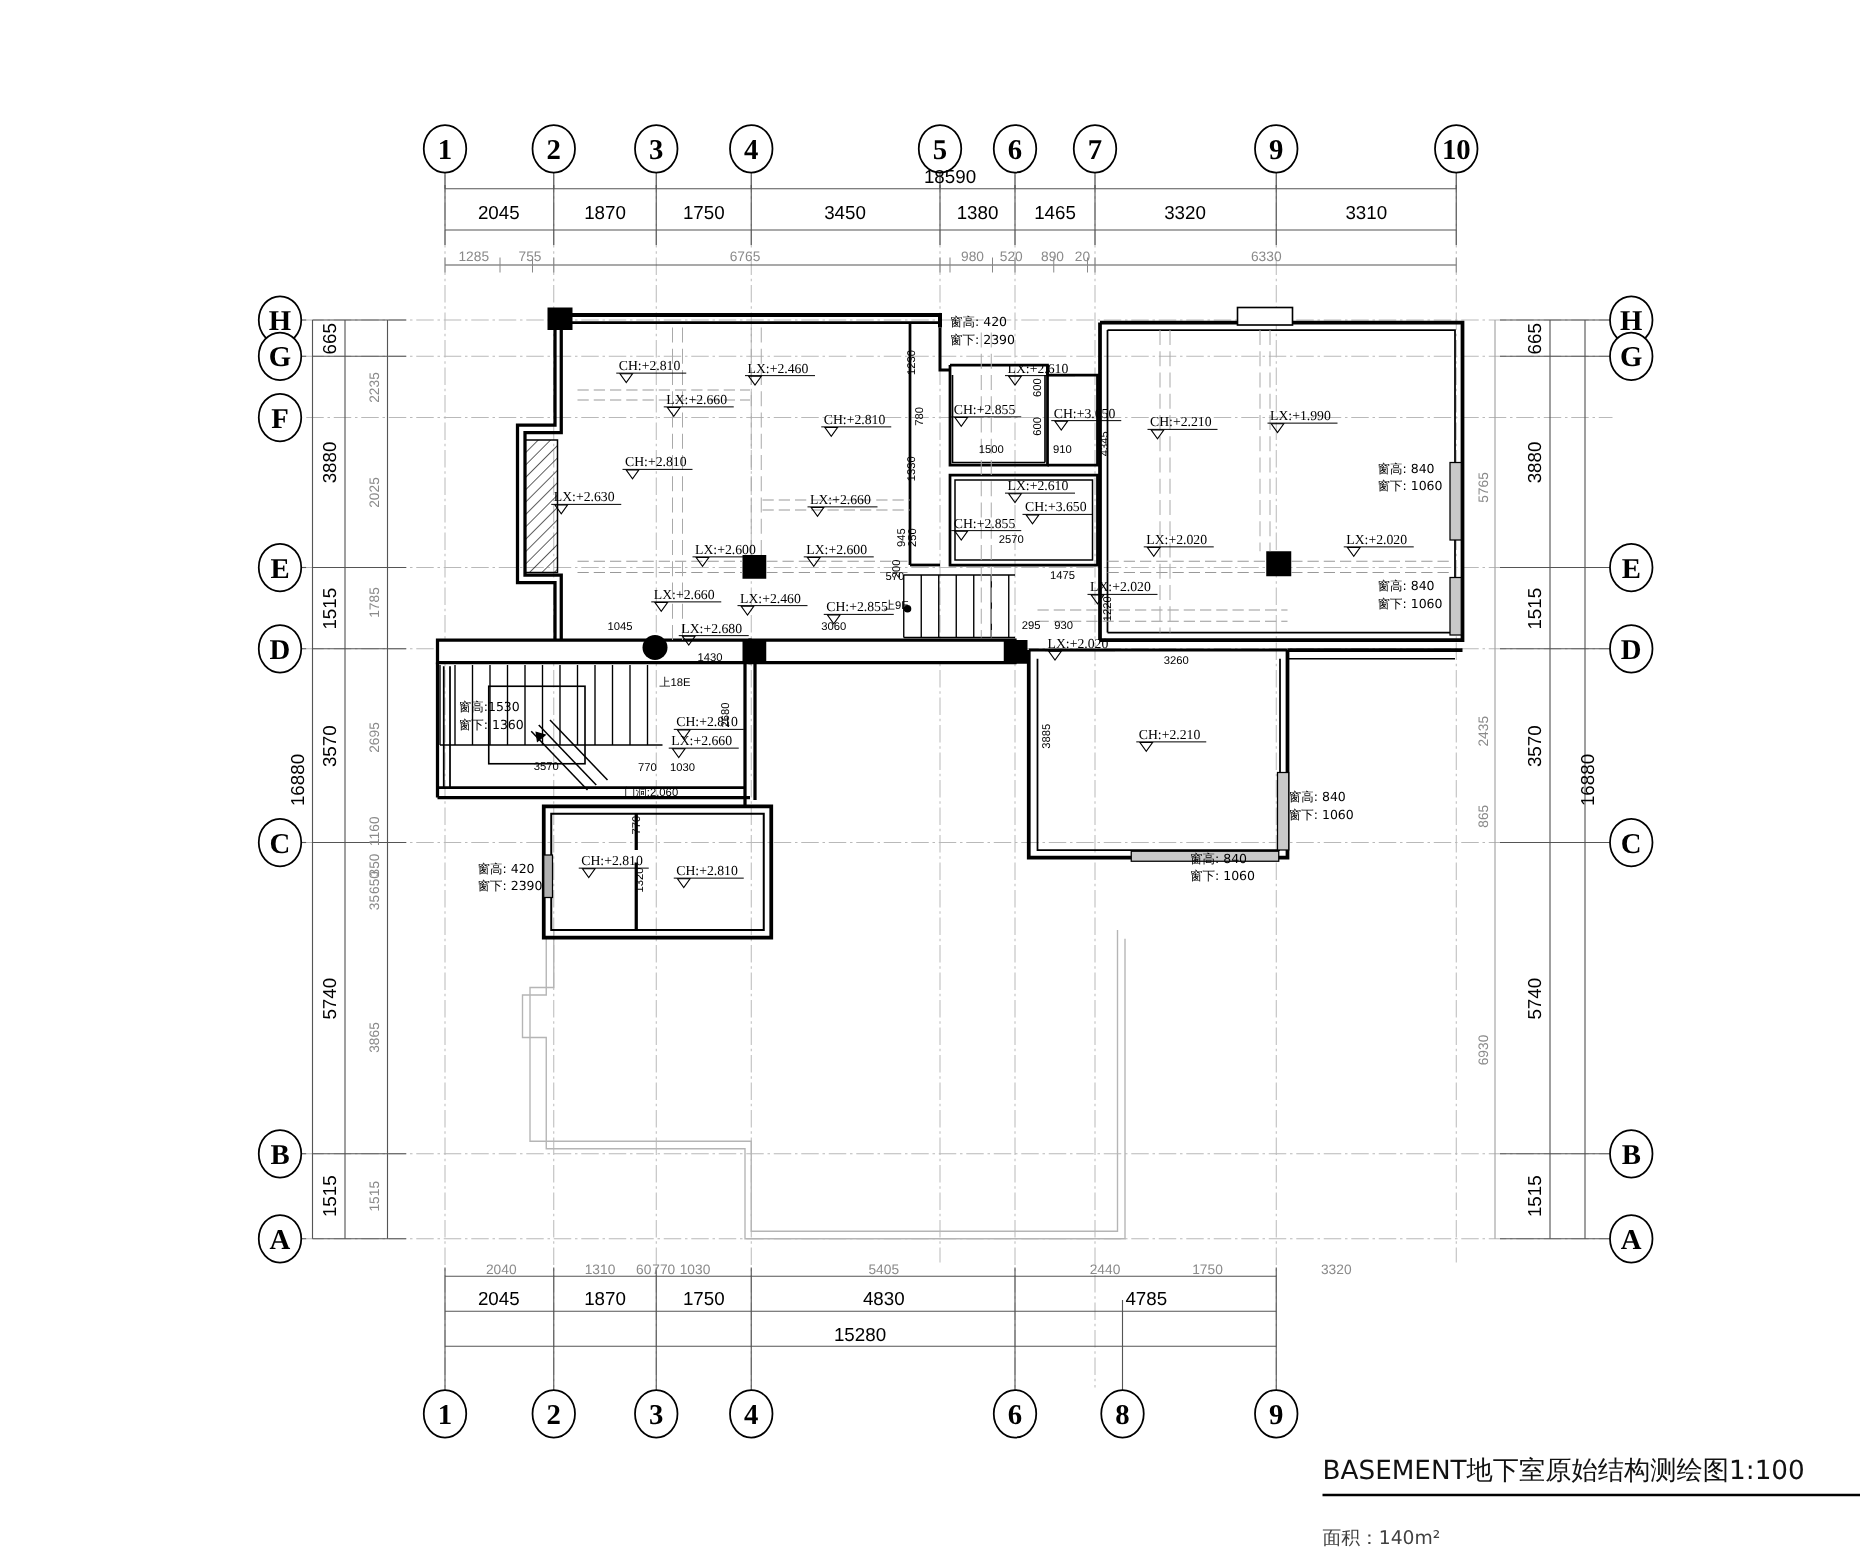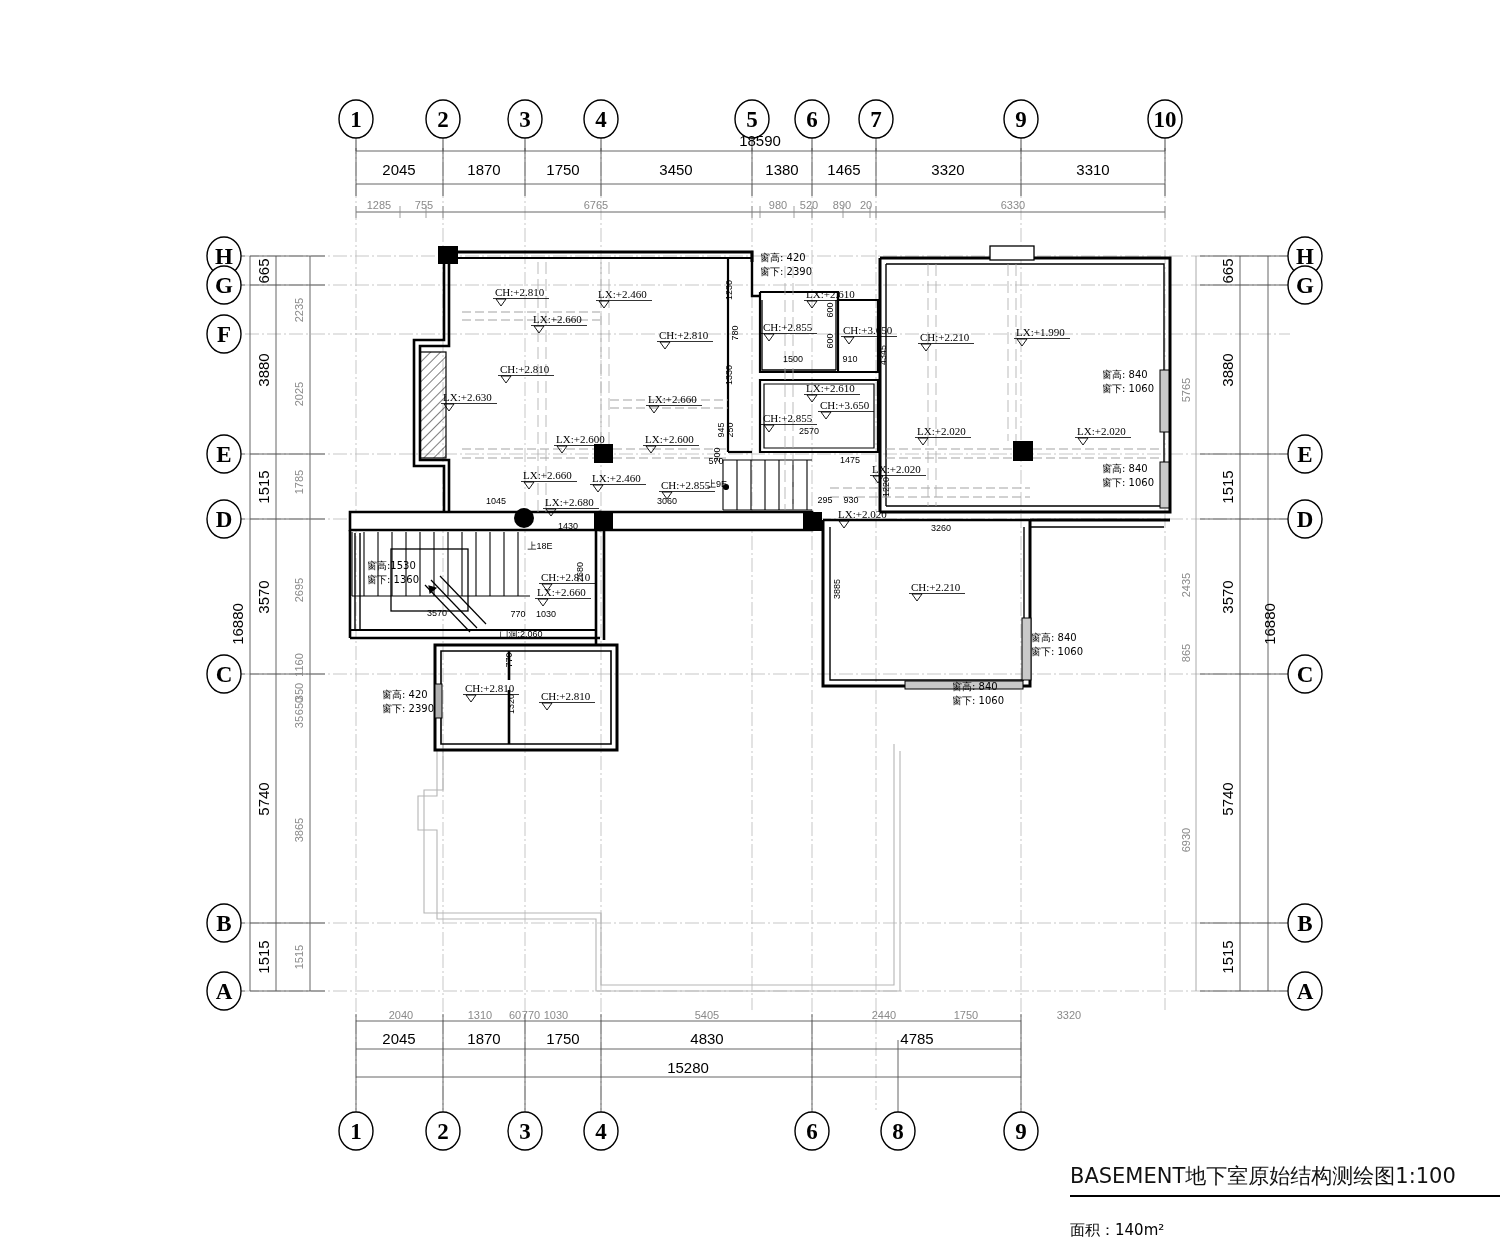--- a/index.html
+++ b/index.html
@@ -15,26 +15,26 @@
   svg#plan { position:absolute; left:0; top:0; width:1500px; height:1246px; }
 
   .grid-bubble { font-family:"Liberation Serif", serif; font-weight:bold; }
   .dim-major { font-family:"Liberation Sans", sans-serif; font-size:15px; fill:#000; }
   .dim-minor { font-family:"Liberation Sans", sans-serif; font-size:11px; fill:#8a8a8a; }
   .ann { font-family:"Liberation Serif", serif; font-size:11px; fill:#000; }
   .ann-cn { font-family:"DejaVu Sans", sans-serif; font-size:10px; fill:#000; }
   .tiny { font-family:"Liberation Sans", sans-serif; font-size:9px; fill:#000; }
 
   .title-wrap {
-    position:absolute; right:0px; bottom:6px; width:430px;
+    position:absolute; right:12px; bottom:6px; width:430px;
     font-family:"DejaVu Sans", sans-serif;
   }
   .title-main { font-size:21px; color:#111; padding-bottom:3px; white-space:nowrap; }
   .title-rule { border-top:2px solid #000; margin:2px 0 4px 0; }
-  .title-sub { font-size:15px; color:#000000;margin-top:24px; }
+  .title-sub { font-size:15px; color:#404040;margin-top:24px; }
 </style>
 </head>
 <body>
 
 <div id="stage">
 <svg id="plan" viewBox="0 0 1500 1246">
   <defs>
     <pattern id="hatch" width="7" height="7" patternTransform="rotate(45)" patternUnits="userSpaceOnUse">
       <line x1="0" y1="0" x2="0" y2="7" stroke="#000" stroke-width="1"></line>
     </pattern>

